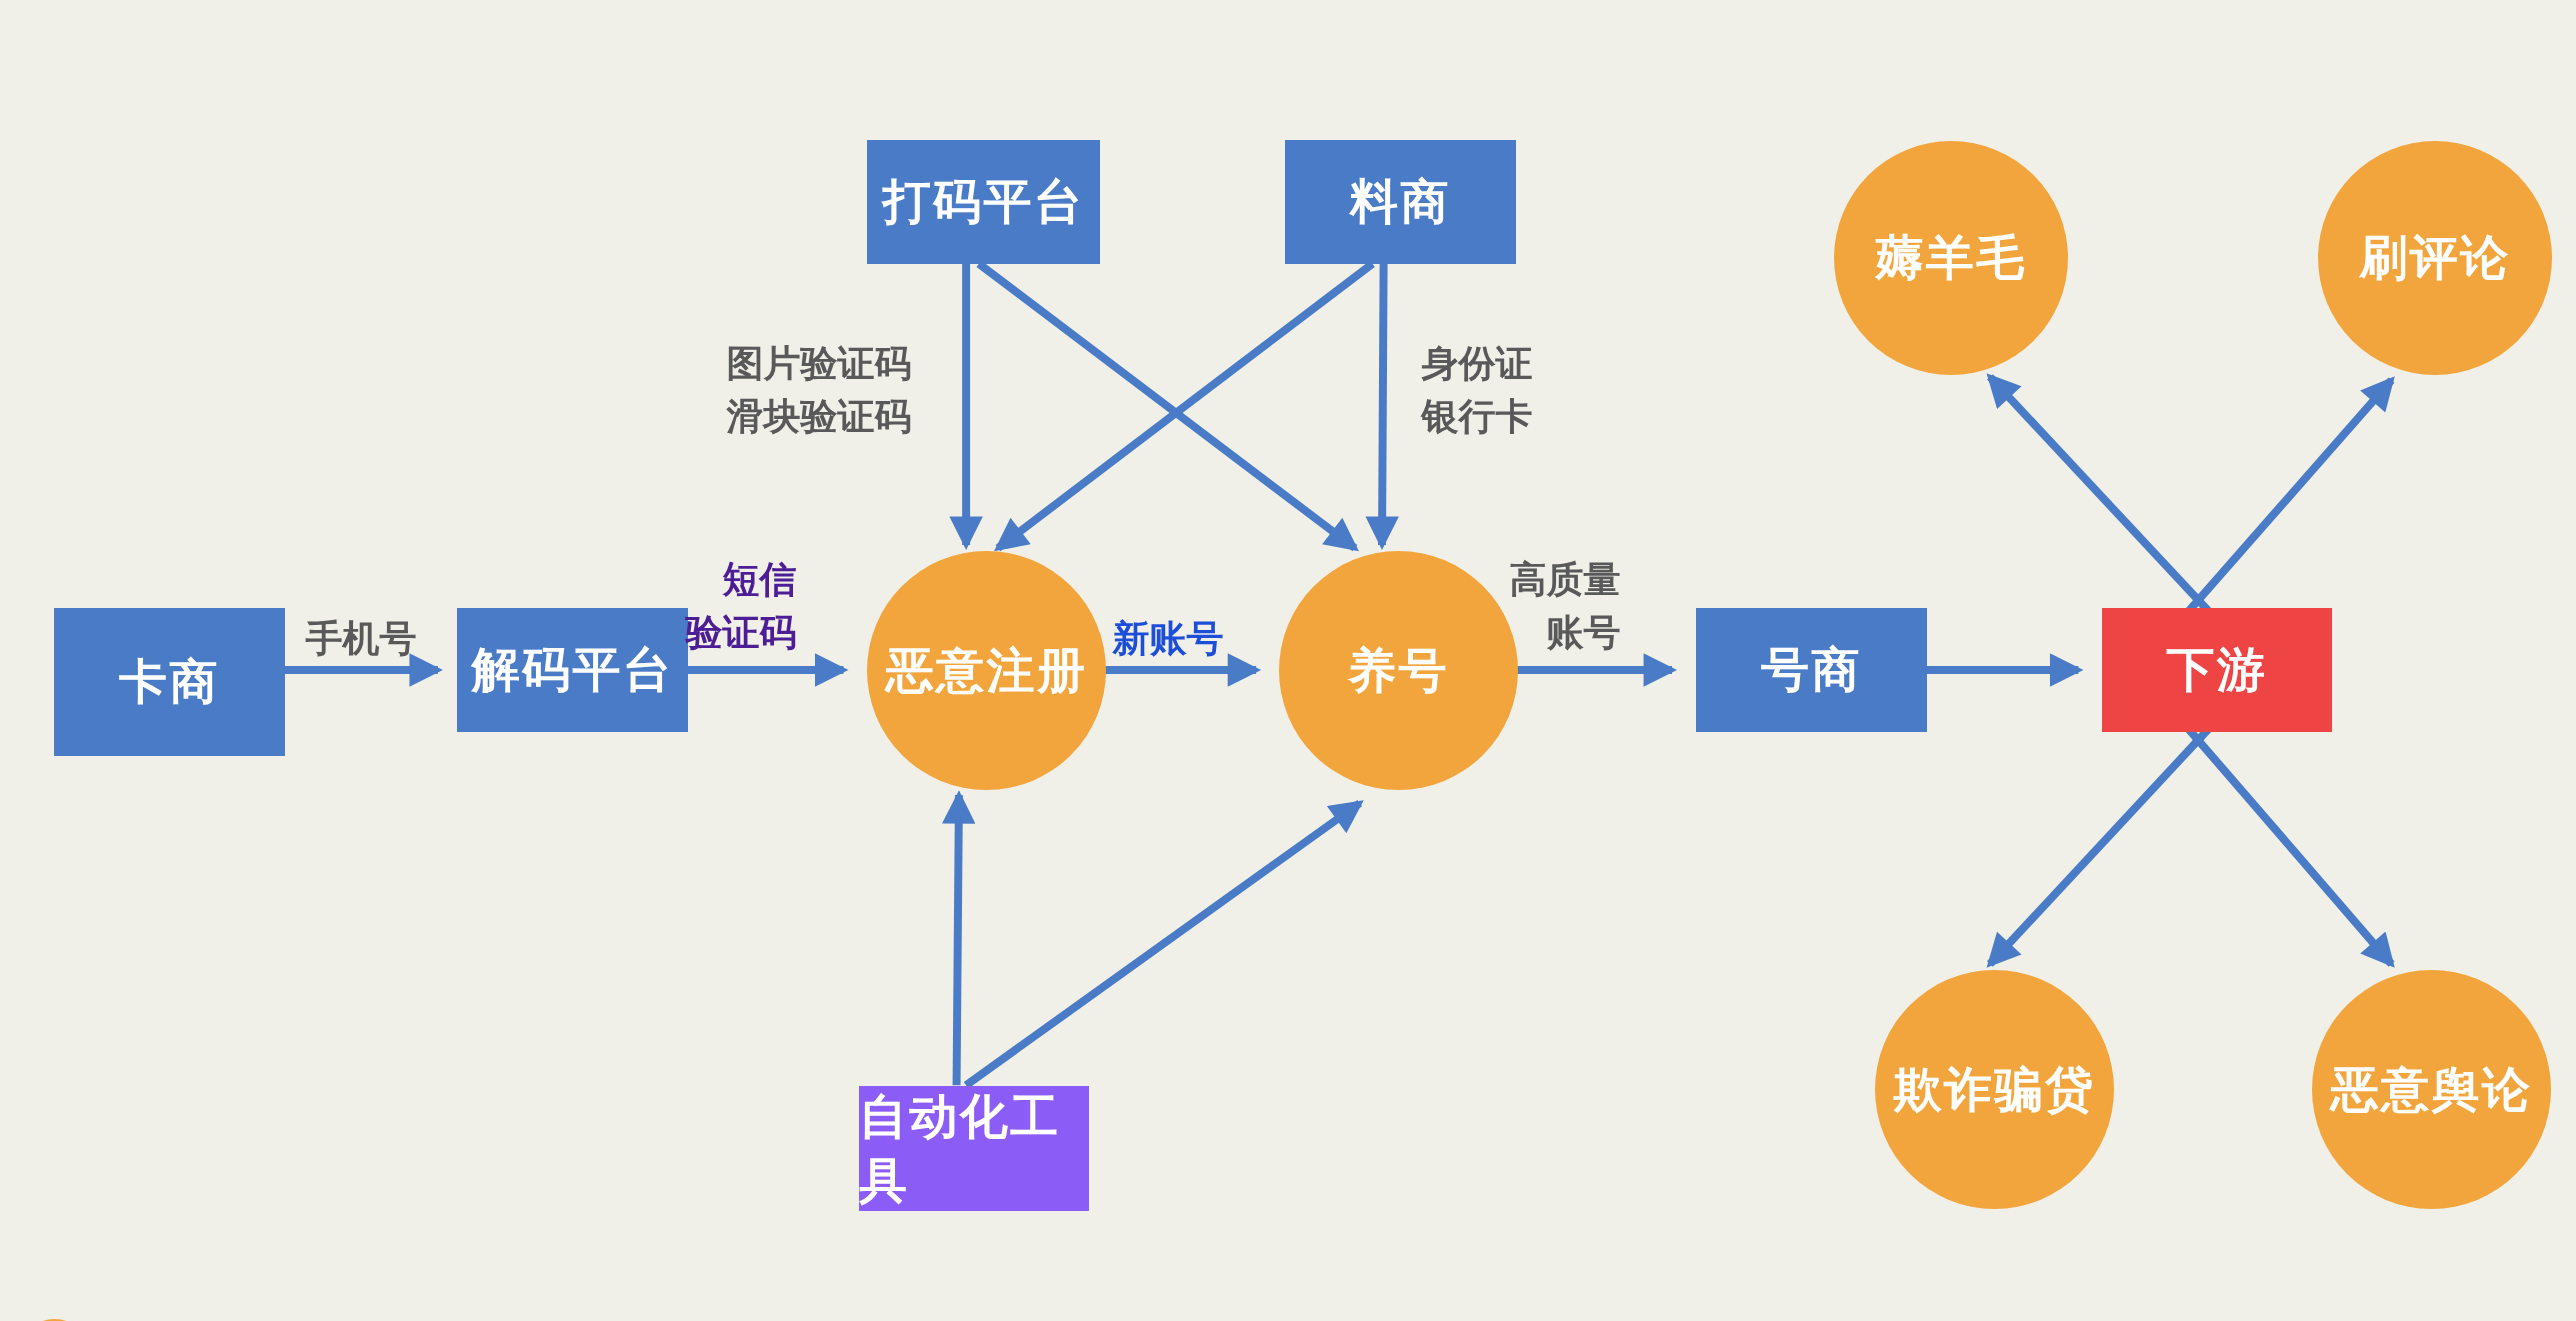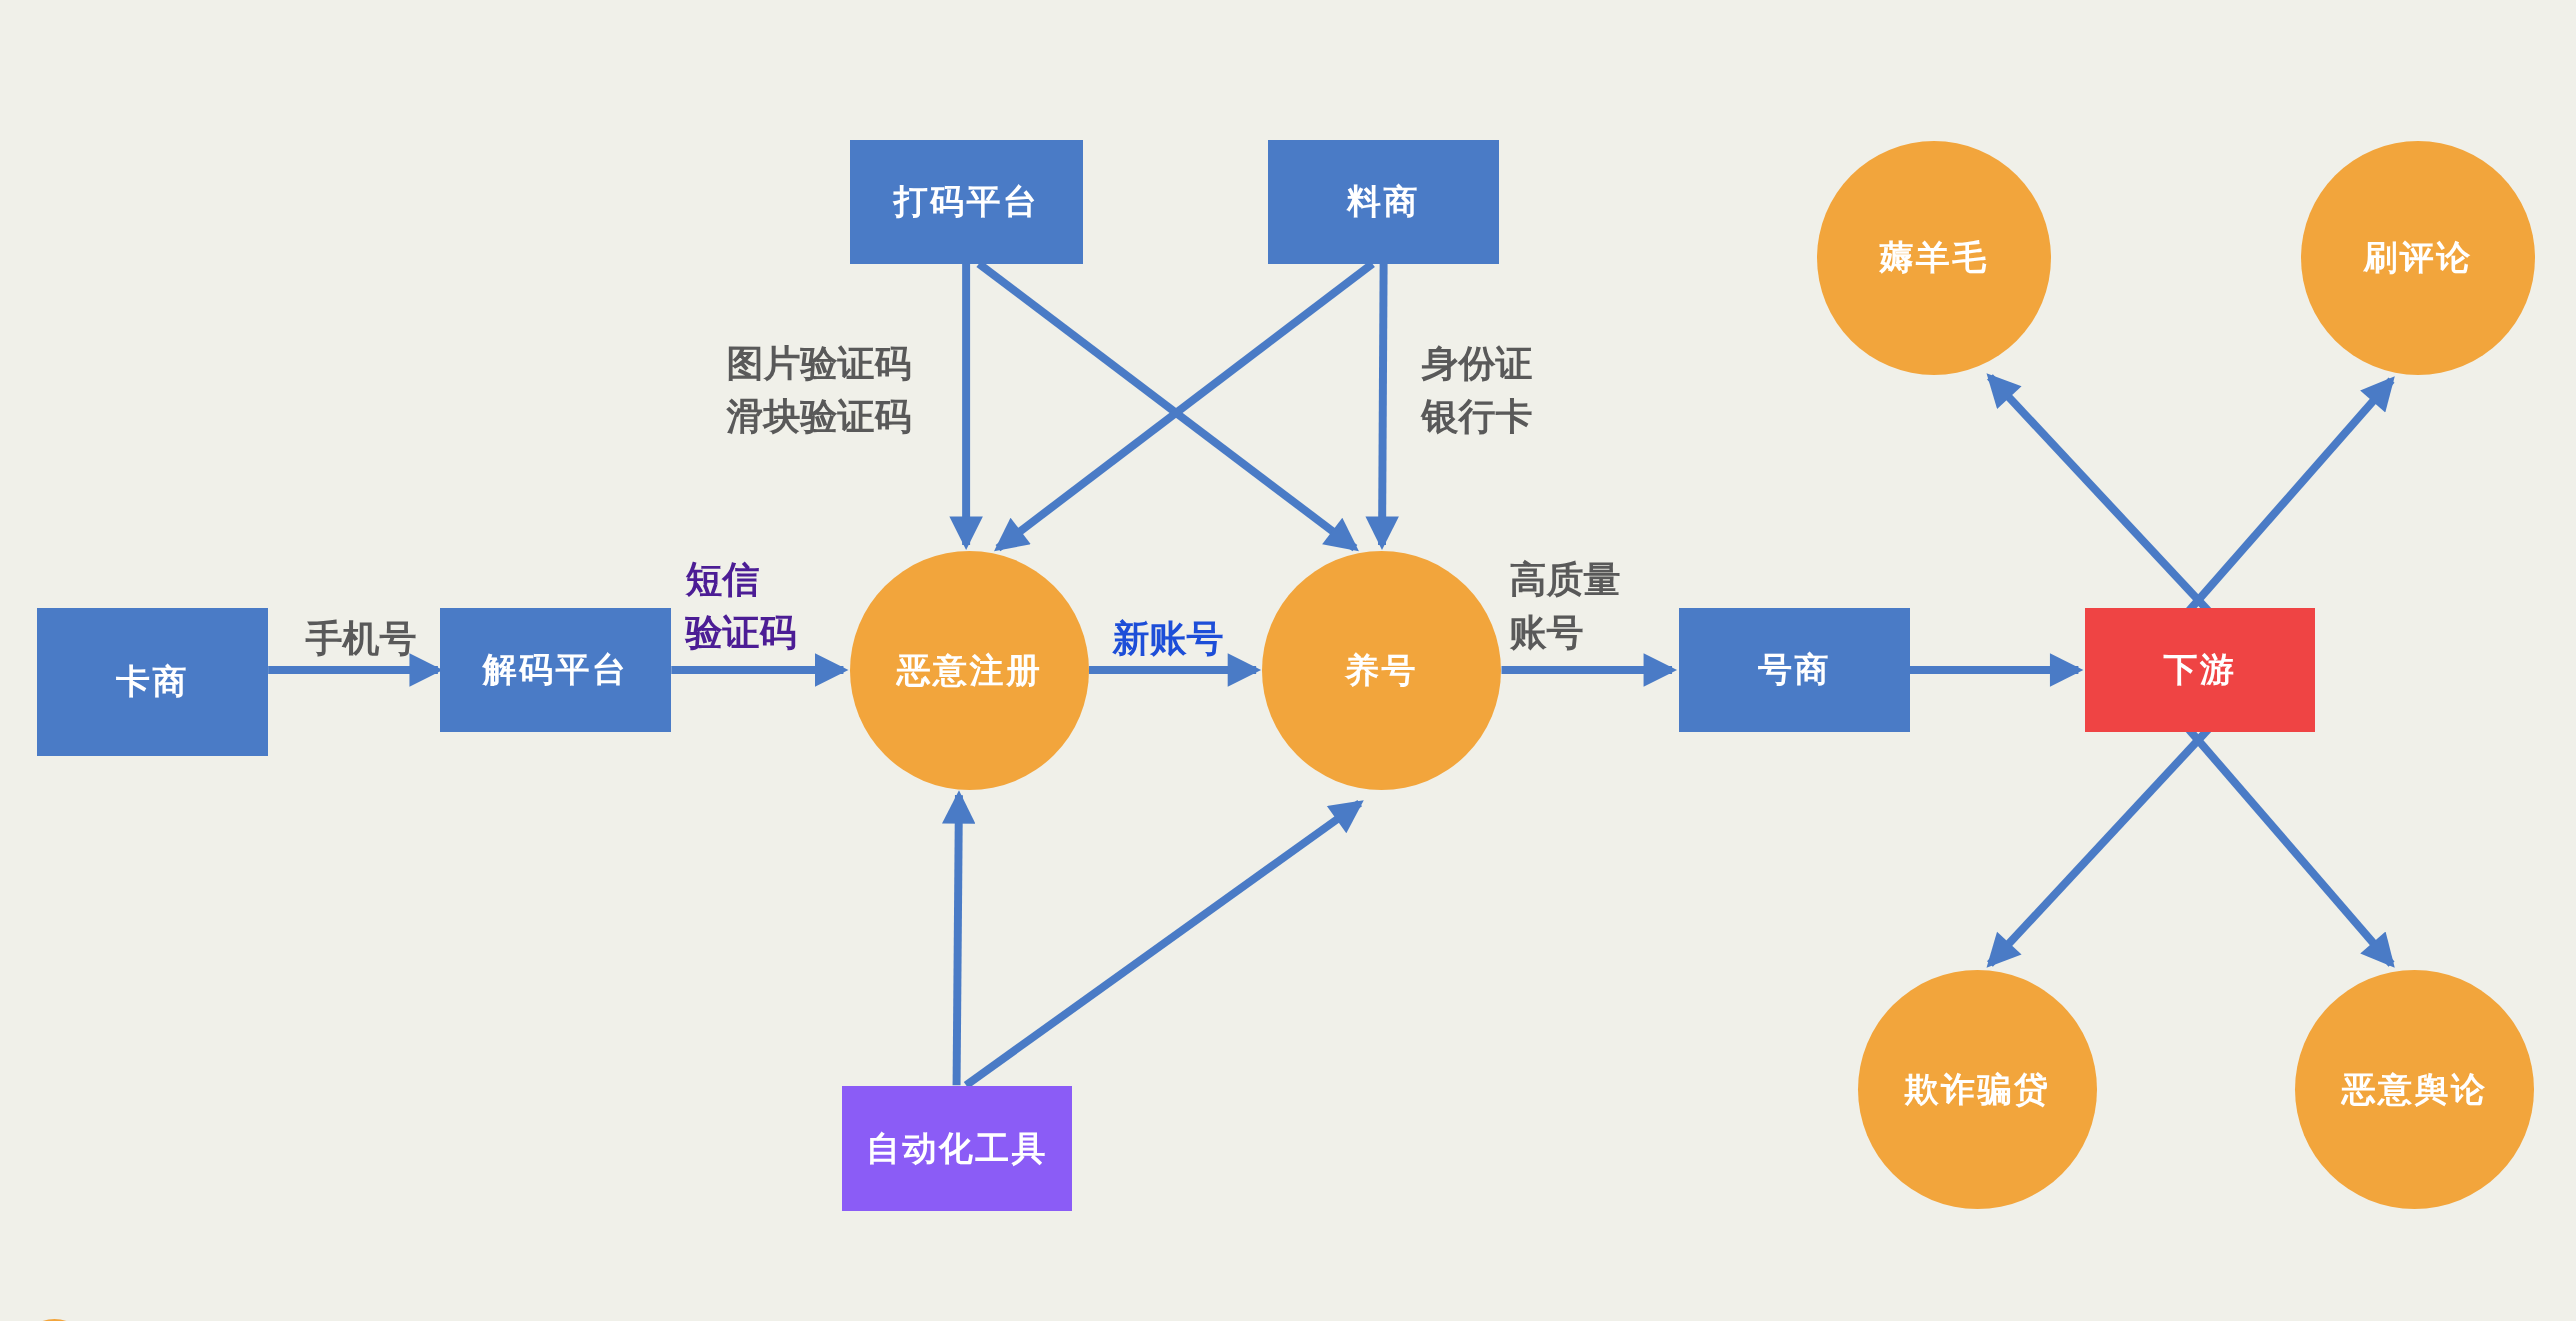--- a/index.html
+++ b/index.html
@@ -1,23 +1,23 @@
 <!DOCTYPE html>
 <html style="font-size:12.8px"><head>
 <meta charset="utf-8">
 <style>
   html,body{margin:0;padding:0;}
   body{background:#f0f0e9;font-family:"Liberation Sans","DejaVu Sans",sans-serif;}
   .stage{position:relative;width:2576px;height:1321px;overflow:hidden;}
   .arrow-layer{position:absolute;left:0;top:0;width:100%;height:100%;}
   .node{position:absolute;display:flex;align-items:center;justify-content:center;
-        color:#fff;font-weight:bold;font-size:34px;letter-spacing:2.4px;box-sizing:border-box;}
+        color:#fff;font-weight:bold;font-size:48px;letter-spacing:2.4px;box-sizing:border-box;margin-left:17px;}
   .node.circle{border-radius:50%;}
   .edge-label{position:absolute;transform:translate(-50%,-50%);font-size:37px;font-weight:bold;
-        line-height:53px;text-align:left;white-space:nowrap;}
+        line-height:53px;text-align:right;white-space:nowrap;}
   .decor-partial{position:absolute;border-radius:50%;}
 </style>
 </head>
 <body>
 
 <div class="stage" style="width: 2576px; height: 1321px; background: rgb(240, 240, 233);">
   <svg class="arrow-layer" xmlns="http://www.w3.org/2000/svg" viewBox="0 0 3232 1658">
       <defs>
         <marker id="ah" viewBox="0 0 10 10" refX="8.5" refY="5" markerWidth="4.6" markerHeight="4.2" orient="auto-start-reverse">
           <path d="M0,0 L10,5 L0,10 z" fill="#4a7bc6"></path>

